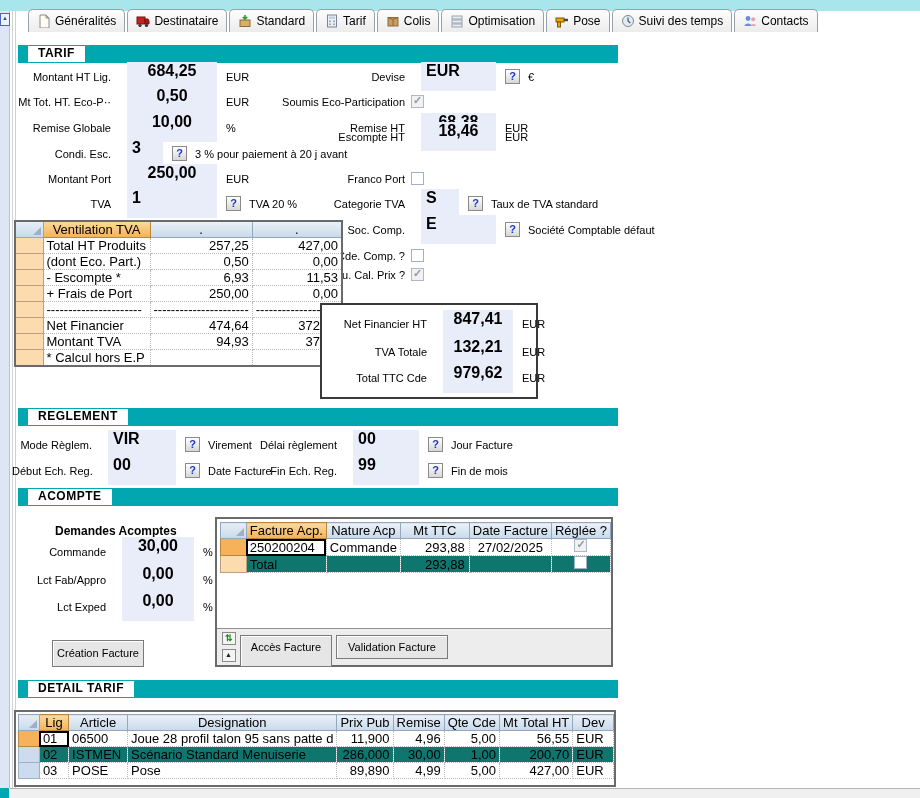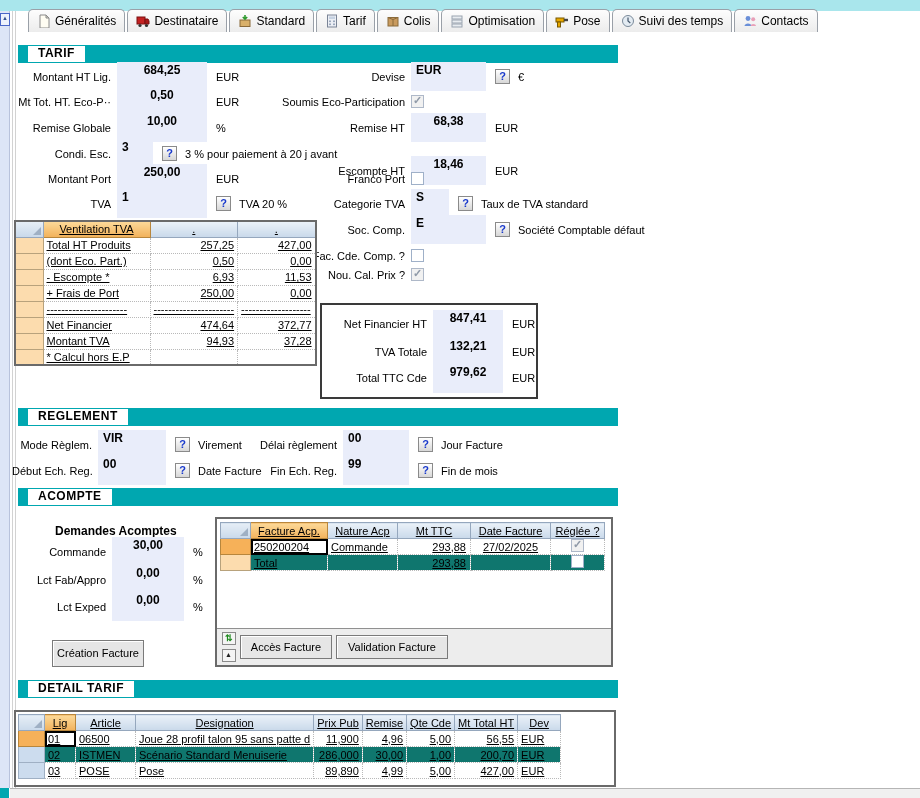--- a/index.html
+++ b/index.html
@@ -27,32 +27,32 @@
   .tab.active { height:25px; background:#fff; font-weight:bold; }
   .tab svg { width:14px; height:14px; }
 
   
   .band { position:absolute; left:18px; width:600px; height:18px; background:#00a7b0; }
   .band .tag { position:absolute; left:10px; top:1px; height:16px; line-height:15px; background:#fff; padding:0 10px; font-weight:bold; font-size:12px; letter-spacing:.5px; }
 
   
   .frow { position:absolute; height:17px; display:flex; align-items:center; }
   .lbl { display:inline-block; text-align:right; white-space:nowrap; }
-  .fld { display:inline-block; background:#e9edfa; font-weight:bold; font-size:12px; height:29px; line-height:17px; margin-left:6px; white-space:nowrap; }
+  .fld { display:inline-block; background:#e9edfa; font-weight:bold; font-size:16px; height:29px; line-height:17px; margin-left:16px; white-space:nowrap; }
   .fld.center { text-align:center; }
   .fld.left { text-align:left; padding-left:5px; }
   .sfx { margin-left:9px; white-space:nowrap; }
   .note { margin-left:8px; white-space:nowrap; }
   .qbtn { display:inline-block; width:15px; height:15px; margin-left:9px; background:linear-gradient(#ffffff,#d7d7d7); border:1px solid #8a8a8a; color:#1a3acc; font-weight:bold; font-size:11px; line-height:13px; text-align:center; }
   .cb { display:inline-block; width:13px; height:13px; margin-left:6px; background:#fff; border:1px solid #9fb0c8; position:relative; }
   .cb.disabled { background:#f1f1f1; border-color:#aeb8c8; }
   .cb.checked::after { content:"✓"; position:absolute; left:1px; top:-2px; font-size:11px; font-weight:bold; color:#909aa8; }
 
   
-  table.grid { border-collapse:collapse; table-layout:fixed; font-size:11px;text-decoration:underline; }
+  table.grid { border-collapse:collapse; table-layout:fixed; font-size:13px; }
   table.grid td, table.grid th { overflow:hidden; white-space:nowrap; height:16px; padding:0 3px; font-weight:normal; }
   .hblue  { background:linear-gradient(#eaf1f8,#c9d9ea); border:1px solid #95a7bd; text-align:center; }
   .horange{ background:linear-gradient(#fcd998,#f2b25c); border:1px solid #b8863c; text-align:center; }
   .rowhead-peach { background:#fcdcae; border:1px solid #b8a27c; }
   .rowhead-orange{ background:#f6b159; border:1px solid #b8863c; }
   .rowhead-blue  { background:#ccdcee; border:1px solid #9fb0c4; }
   .cell { border:1px dotted #b9b9b9; background:#fff; }
   .cell.alt { background:#0f766e; }
   .num { text-align:right; padding-right:10px; }
   .selcell { outline:2px solid #000; outline-offset:-2px; background:#fff; }
@@ -217,21 +217,21 @@
   </div>
   <div class="frow" style="left:257px;top:93px">
     <span class="lbl" style="width:148px">Soumis Eco-Participation</span>
     <span class="cb disabled checked"></span>
   </div>
   <div class="frow" style="left:257px;top:119px">
     <span class="lbl" style="width:148px">Remise HT</span>
     <span class="fld center" style="width:75px">68,38</span>
     <span class="sfx">EUR</span>
   </div>
-  <div class="frow" style="left:257px;top:162px">
+  <div class="frow" style="left:257px;top:128px">
     <span class="lbl" style="width:148px">Escompte HT</span>
     <span class="fld center" style="width:75px">18,46</span>
     <span class="sfx">EUR</span>
   </div>
   <div class="frow" style="left:257px;top:170px">
     <span class="lbl" style="width:148px">Franco Port</span>
     <span class="cb"></span>
   </div>
   <div class="frow" style="left:257px;top:195px">
     <span class="lbl" style="width:148px">Categorie TVA</span>
@@ -421,21 +421,21 @@
         <td class="cell alt"></td>
         <td class="cell alt num" style="padding-right:4px">293,88</td>
         <td class="cell alt"></td>
         <td class="cell alt ckcell"><span class="cb"></span></td>
       </tr>
     </tbody>
       </table>
     <div class="atoolbar">
       <span class="toolbtn export-icon" style="left:5px;top:3px"></span>
       <span class="toolbtn uptri-icon" style="left:5px;top:20px"></span>
-      <span class="btn" style="position:absolute;left:23px;top:6px;width:92px;height:24px;line-height:22px">Accès Facture</span>
+      <span class="btn" style="position:absolute;left:23px;top:6px;width:92px;height:32px;line-height:22px">Accès Facture</span>
       <span class="btn" style="position:absolute;left:119px;top:6px;width:112px;height:24px;line-height:22px">Validation Facture</span>
     </div>
   </div>
 
   <div class="band" style="top:680px">
     <span class="tag">DETAIL TARIF</span>
   </div>
   <div class="dcontainer">
     <table class="grid" style="position:absolute;left:2px;top:2px">
       <colgroup>

